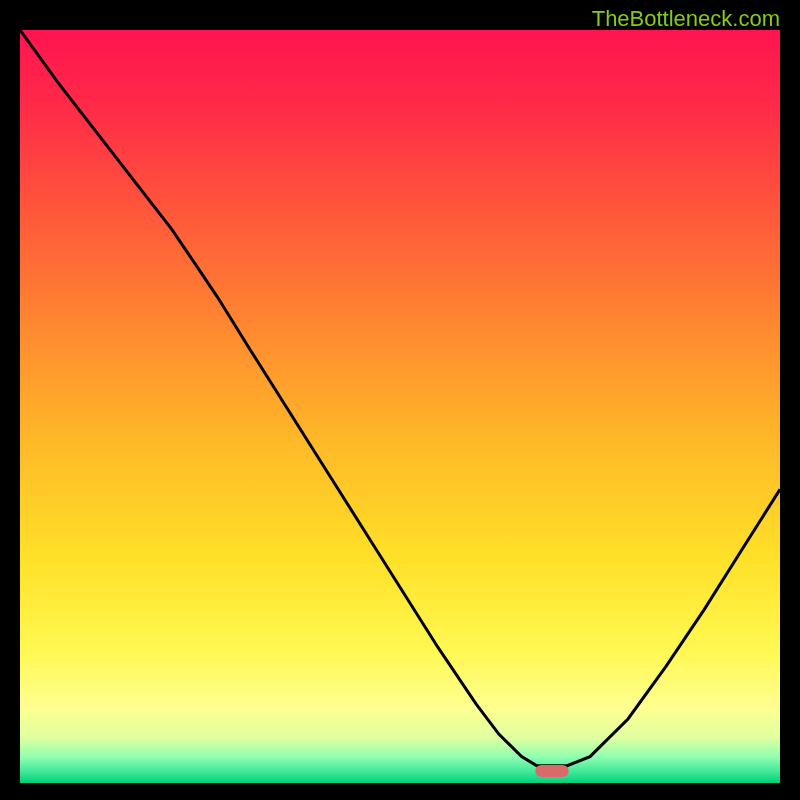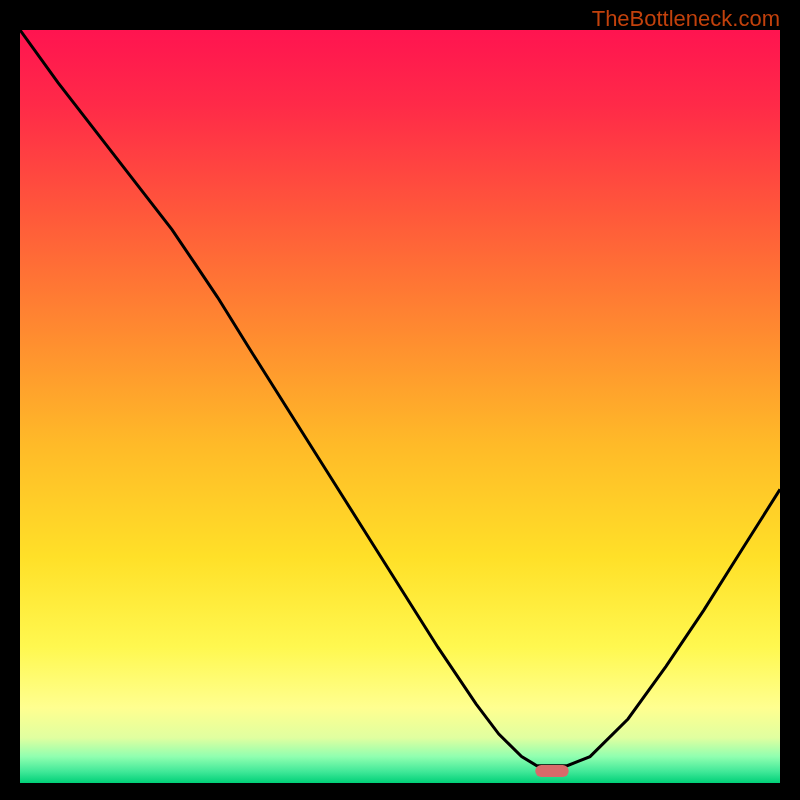--- a/index.html
+++ b/index.html
@@ -8,21 +8,21 @@
     width: 800px;
     height: 800px;
     background: #000;
     position: relative;
     font-family: Arial, sans-serif;
   }
   .watermark {
     position: absolute;
     top: 6px;
     right: 20px;
-    color: #c2410c;
+    color: #84cc16;
     font-size: 22px;
     z-index: 10;
   }
   .frame {
     position: absolute;
     left: 20px;
     top: 30px;
     width: 760px;
     height: 753px;
     background: #000;

